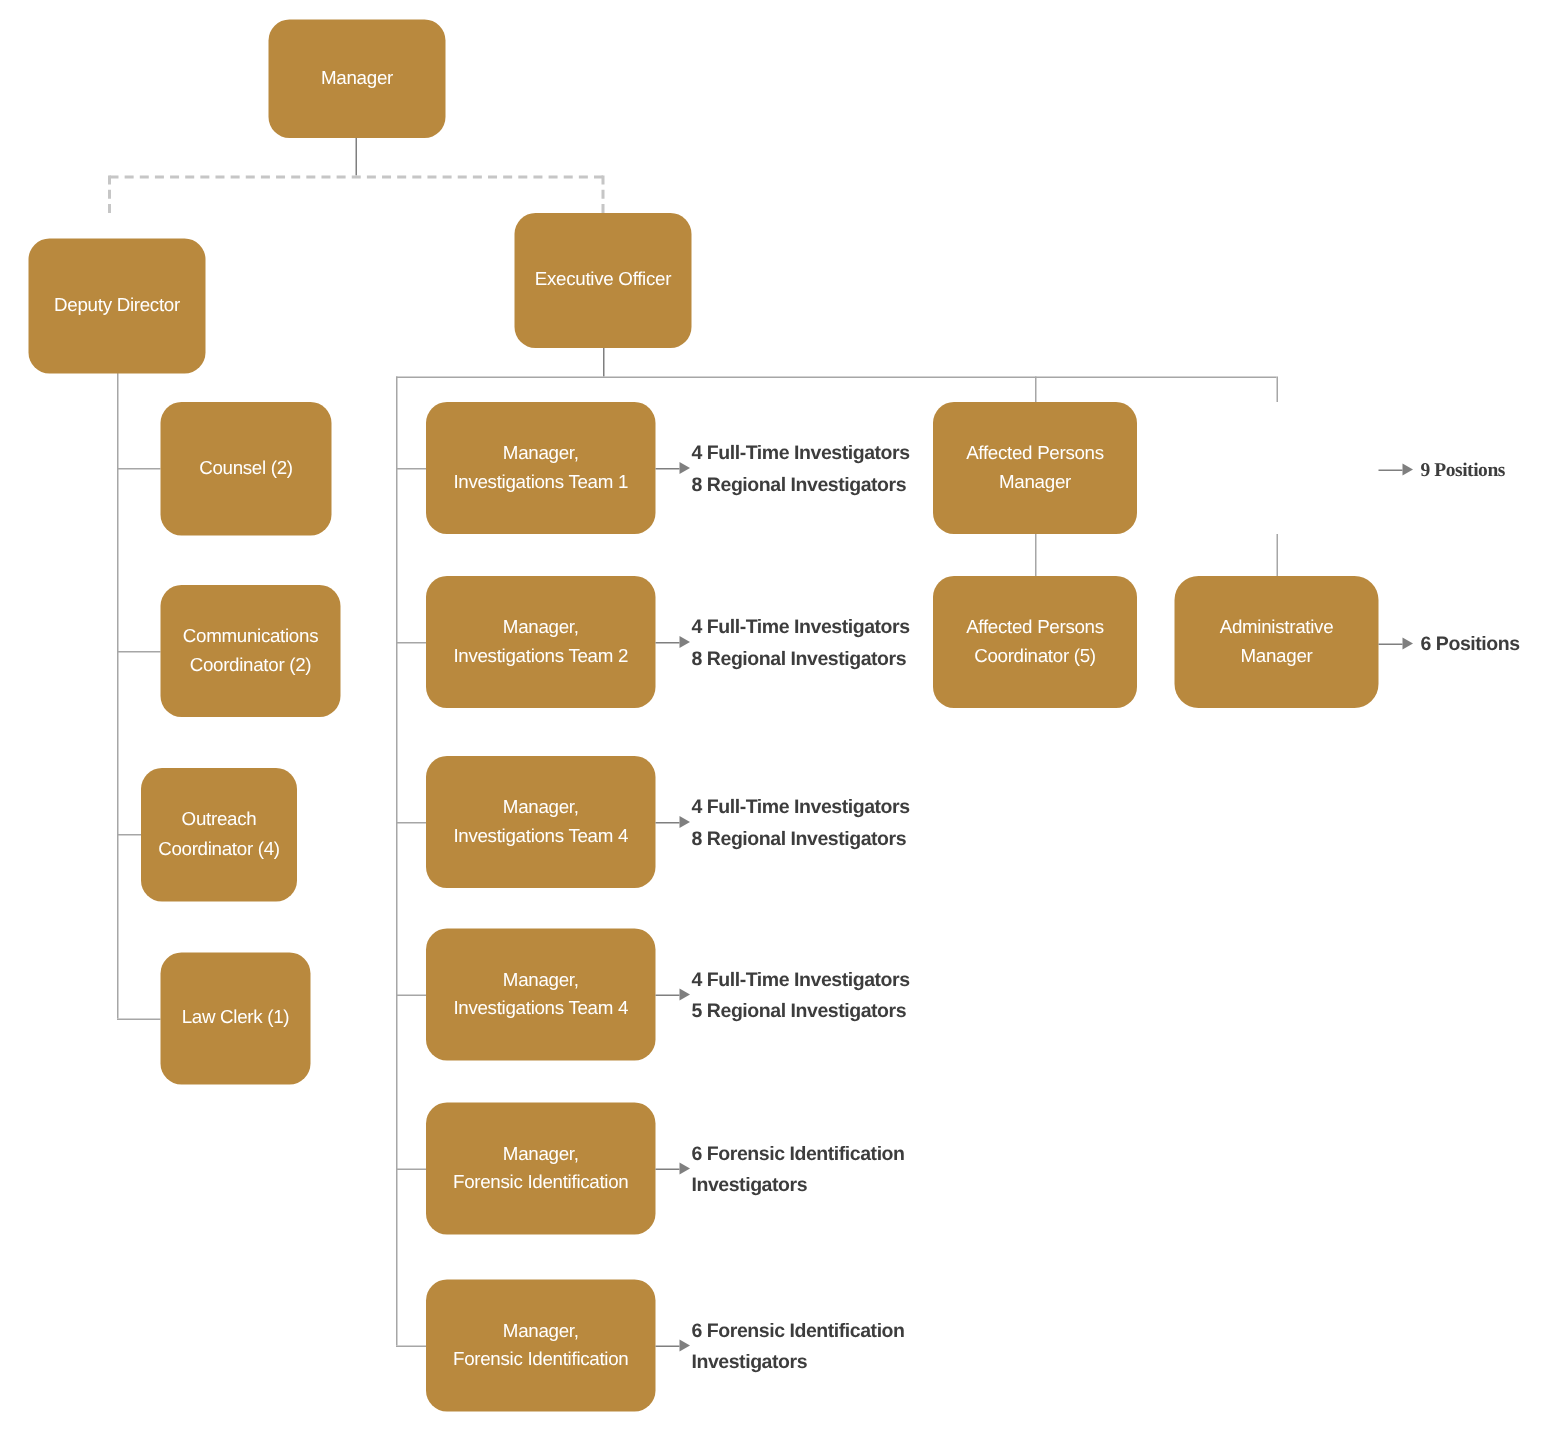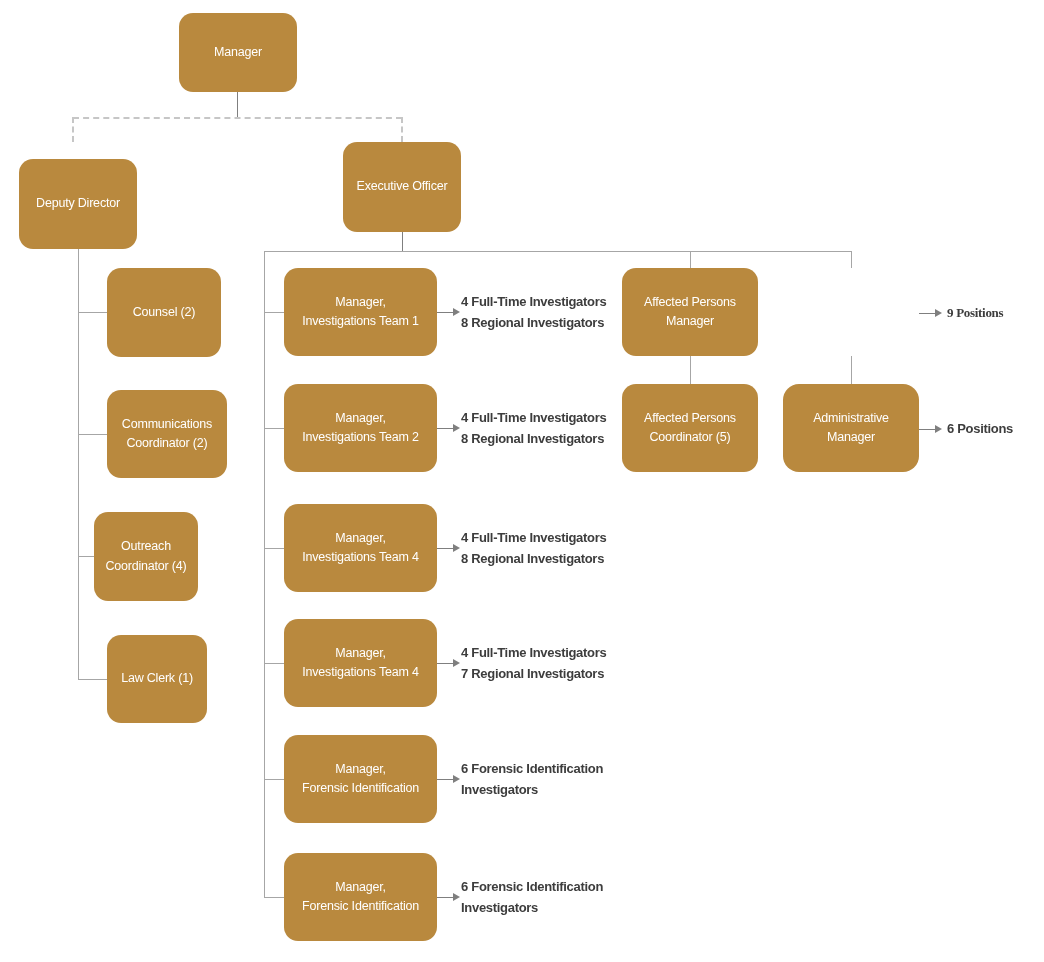--- a/index.html
+++ b/index.html
@@ -171,21 +171,21 @@
   <div class="annotation" style="top:407px;">
     <div>4 Full-Time Investigators</div>
     <div>8 Regional Investigators</div>
   </div>
   <div class="annotation" style="top:527px;">
     <div>4 Full-Time Investigators</div>
     <div>8 Regional Investigators</div>
   </div>
   <div class="annotation" style="top:642px;">
     <div>4 Full-Time Investigators</div>
-    <div>7 Regional Investigators</div>
+    <div>5 Regional Investigators</div>
   </div>
   <div class="annotation" style="top:758px;">
     <div>6 Forensic Identification</div>
     <div>Investigators</div>
   </div>
   <div class="annotation" style="top:876px;">
     <div>6 Forensic Identification</div>
     <div>Investigators</div>
   </div>
   <div class="annotation single" style="top:303px;font-family:Liberation Serif, serif;">

